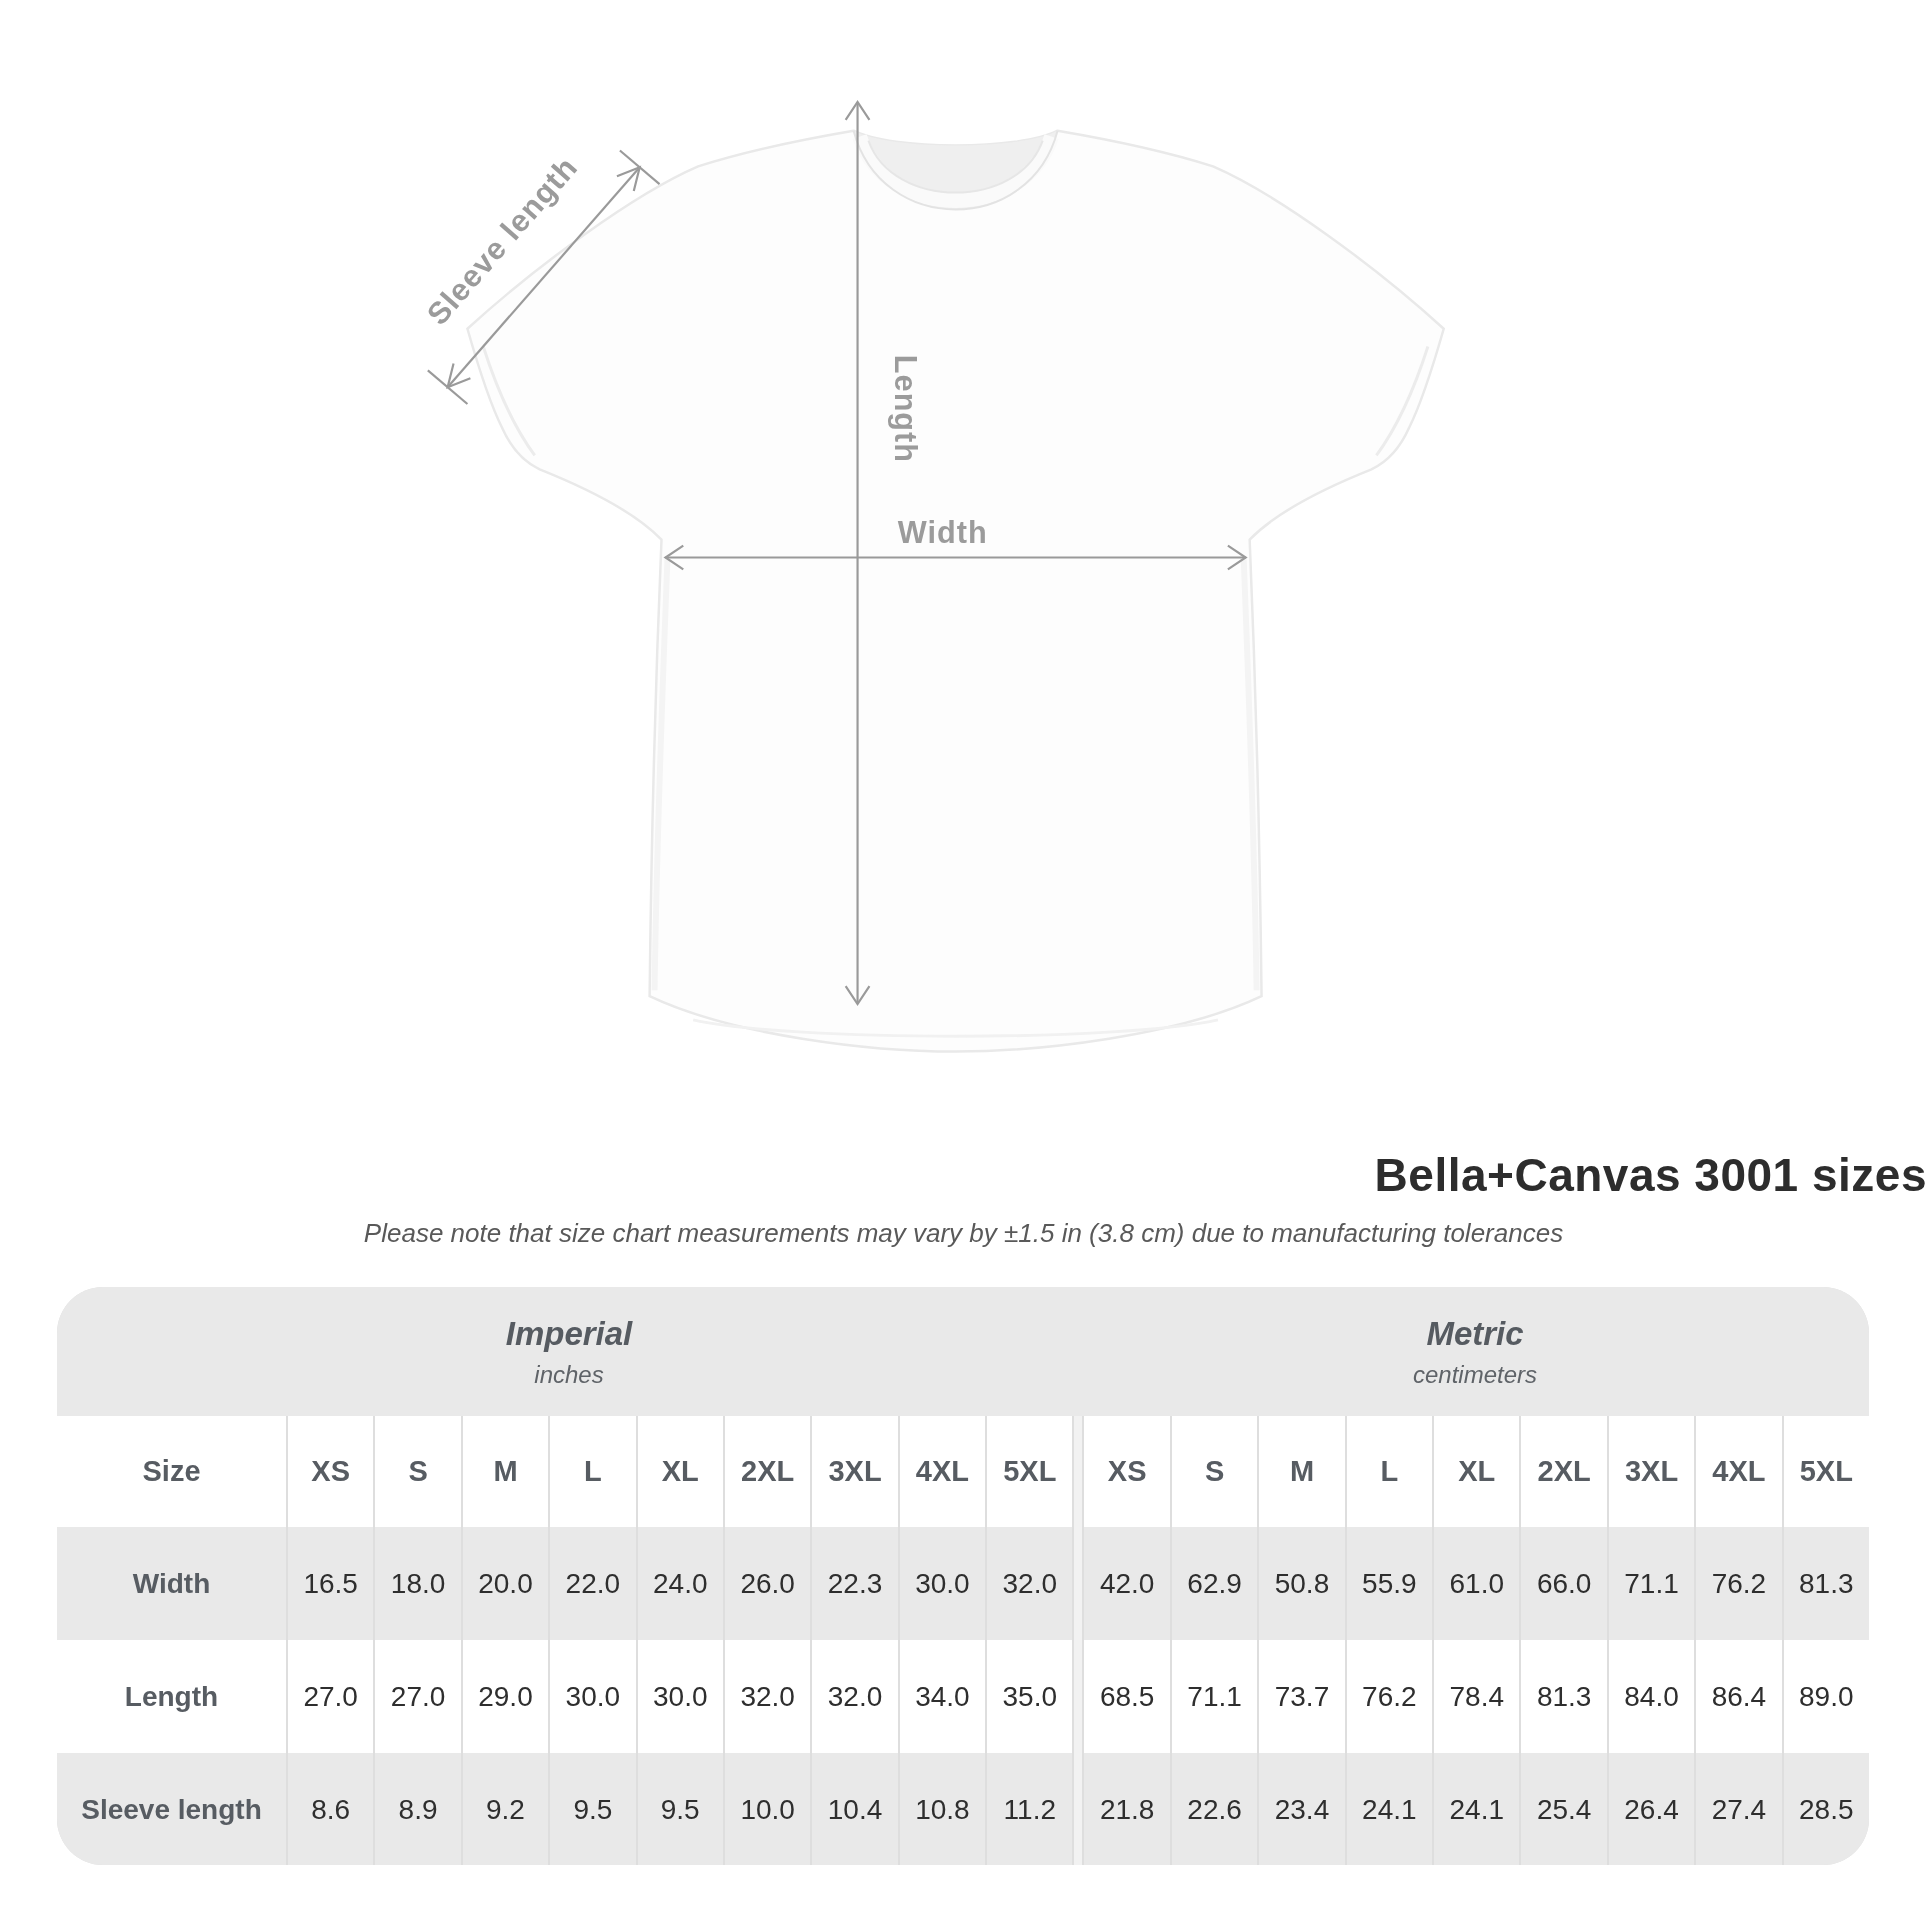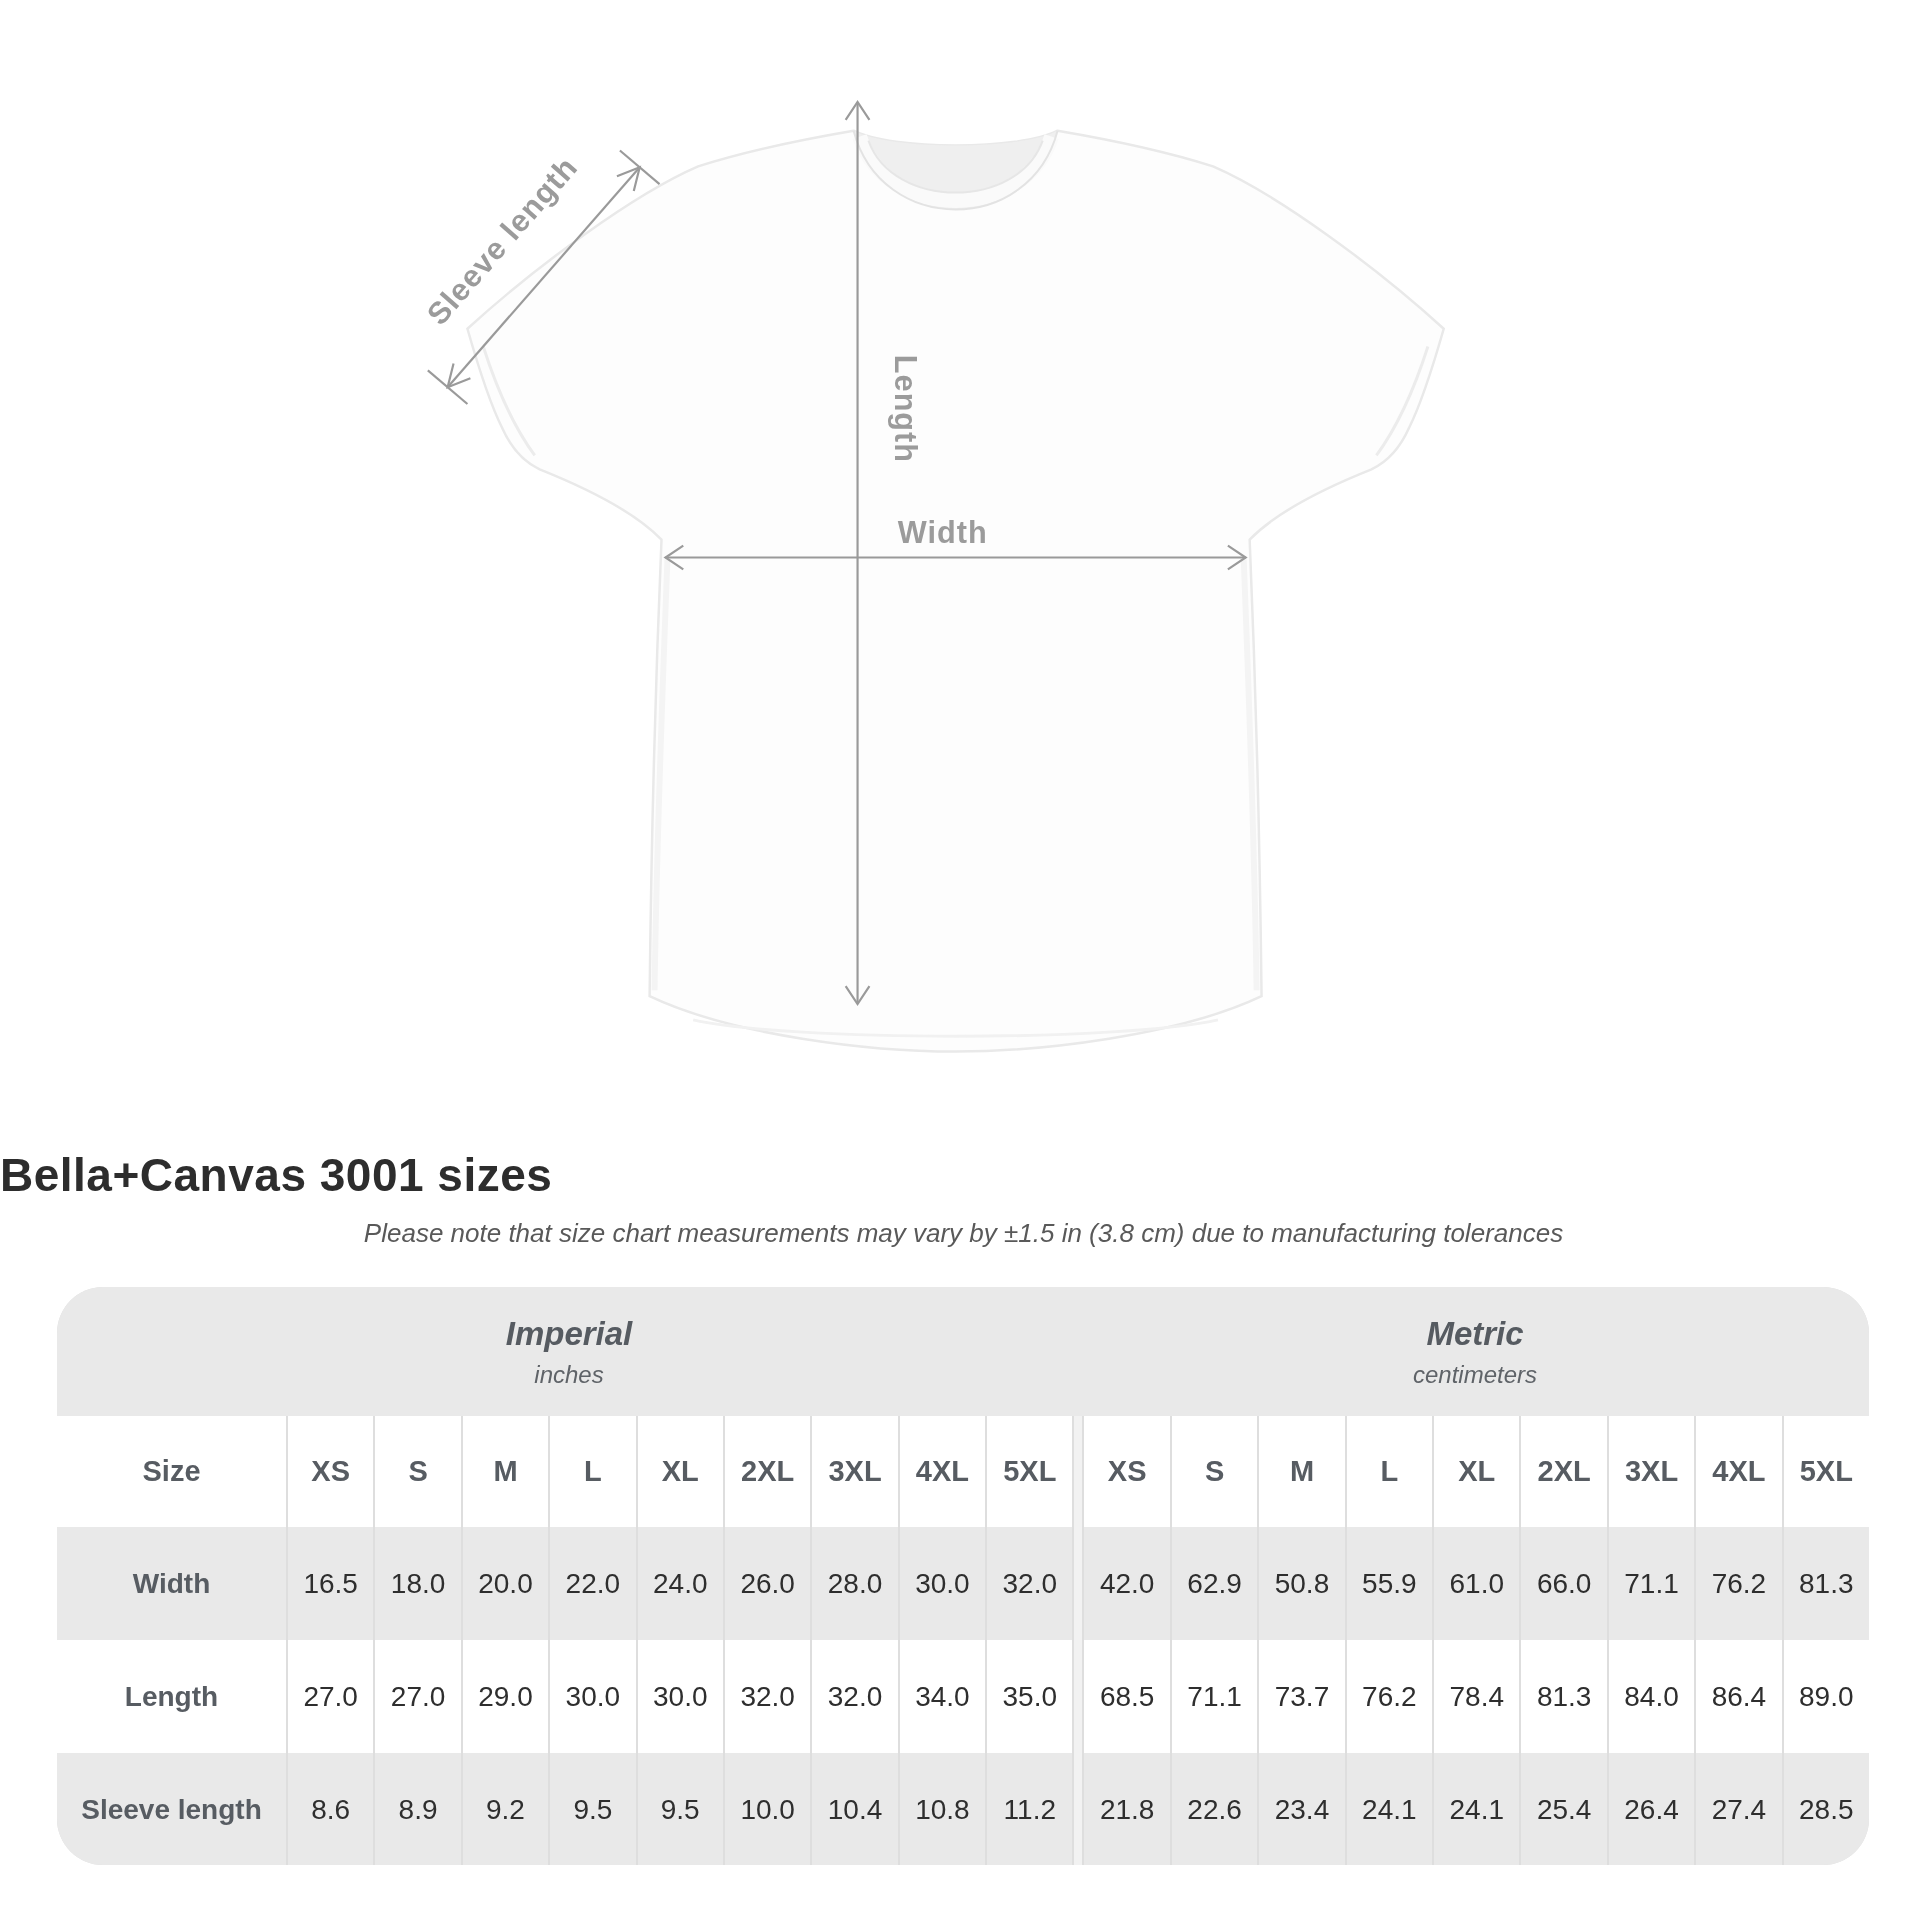--- a/index.html
+++ b/index.html
@@ -6,21 +6,21 @@
   body{
     width:1927px;height:1927px;position:relative;overflow:hidden;
     font-family:"Liberation Sans", sans-serif;
   }
   
   .diagram-svg{position:absolute;left:0;top:0;}
   .ann-line{stroke:#9a9a9a;stroke-width:2.2;fill:none;}
   .ann-text{fill:#9b9b9b;font-weight:bold;font-size:31px;letter-spacing:1px;}
   
   .page-title{
-    position:absolute;top:1148px;left:0;width:100%;text-align:left;
+    position:absolute;top:1148px;left:0;width:100%;text-align:right;
     font-size:46px;font-weight:bold;color:#2d2d2d;letter-spacing:0.5px;
   }
   .page-note{
     position:absolute;top:1218px;left:0;width:100%;text-align:center;
     font-size:26px;font-style:italic;color:#595959;
   }
   
   .size-table{
     position:absolute;left:57px;top:1287px;width:1812px;height:578px;
     border-radius:46px;overflow:hidden;background:#dedede;
@@ -141,21 +141,21 @@
       <div class="cell head">3XL</div>
       <div class="cell head">4XL</div>
       <div class="cell head">5XL</div>
       <div class="cell rowlabel shade">Width</div>
       <div class="cell shade">16.5</div>
       <div class="cell shade">18.0</div>
       <div class="cell shade">20.0</div>
       <div class="cell shade">22.0</div>
       <div class="cell shade">24.0</div>
       <div class="cell shade">26.0</div>
-      <div class="cell shade">28.0</div>
+      <div class="cell shade">22.3</div>
       <div class="cell shade">30.0</div>
       <div class="cell shade">32.0</div>
       <div class="cell divider-col"></div>
       <div class="cell shade">42.0</div>
       <div class="cell shade">62.9</div>
       <div class="cell shade">50.8</div>
       <div class="cell shade">55.9</div>
       <div class="cell shade">61.0</div>
       <div class="cell shade">66.0</div>
       <div class="cell shade">71.1</div>

